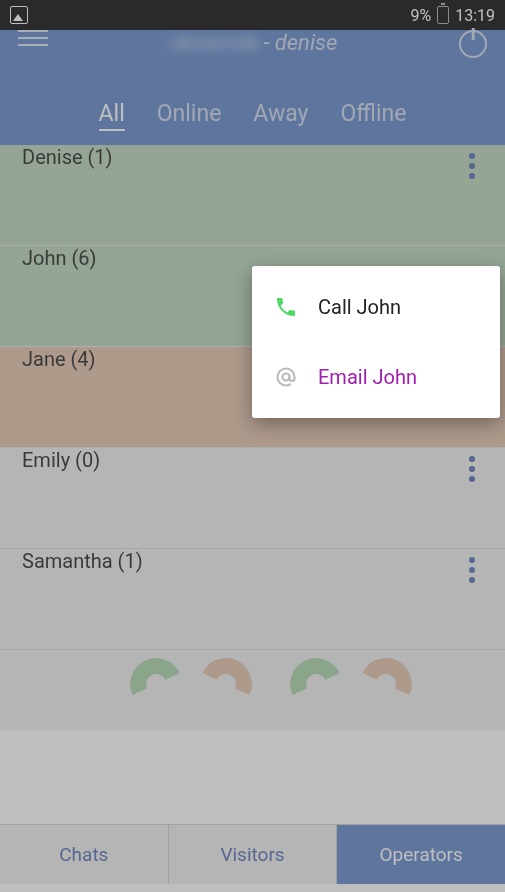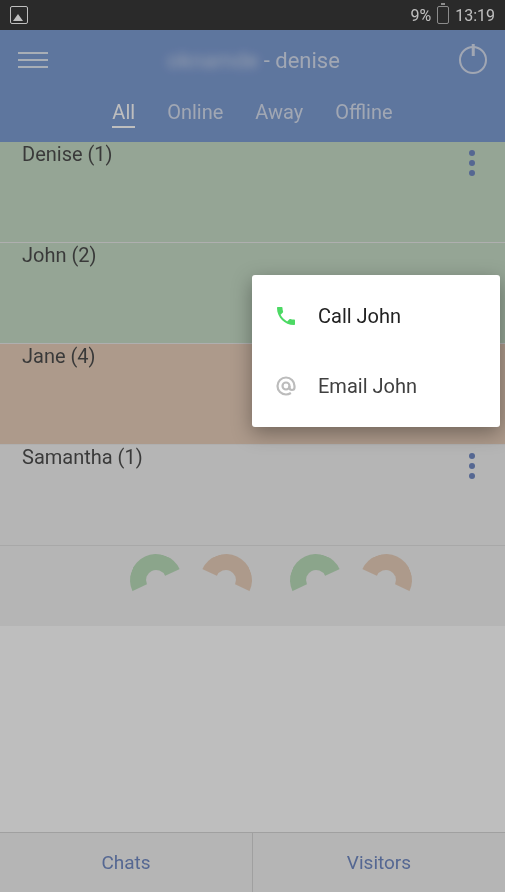--- a/index.html
+++ b/index.html
@@ -7,59 +7,59 @@
     
     .status-bar { height: 30px; background: #000; color: #fff; display: flex; align-items: center; padding: 0 10px; font-size: 16px; }
     .status-left { flex: 1; }
     .status-right { display: flex; align-items: center; gap: 6px; }
     .pic-icon { width: 18px; height: 18px; border: 1.5px solid #fff; border-radius: 2px; position: relative; }
     .pic-icon::after { content: ''; position: absolute; bottom: 2px; left: 2px; border-left: 5px solid transparent; border-right: 5px solid transparent; border-bottom: 7px solid #fff; }
     .batt-icon { width: 12px; height: 18px; border: 1.5px solid #aaa; border-radius: 2px; position: relative; }
     .batt-icon::before { content: ''; position: absolute; top: -4px; left: 3px; width: 4px; height: 2px; background: #aaa; }
     
     .header { background: #5b83c9; color: #fff; }
-    .header-top { height: 60px; display: flex; align-items: center; padding: 0 18px; }
+    .header-top { height: 60px; display: flex; align-items: flex-start; padding: 0 18px; font-style: italic; }
     .menu-btn { width: 30px; display: flex; flex-direction: column; gap: 5px; }
     .menu-btn span { height: 2px; background: #dae3f2; }
     .header-title { flex: 1; text-align: center; font-size: 22px; color: #cdd8ed; }
     .header-title .blurred { filter: blur(4px); opacity: 0.85; }
     .power-btn { width: 28px; height: 28px; border: 2.5px solid #cdd8ed; border-radius: 50%; position: relative; }
     .power-btn::after { content: ''; position: absolute; top: -4px; left: 50%; transform: translateX(-50%); width: 2.5px; height: 12px; background: #cdd8ed; }
     
     .tabs-top { display: flex; justify-content: center; gap: 32px; padding: 10px 0 14px; }
-    .tabs-top a { color: #cdd8ed; font-size: 20px; text-decoration: none; }
+    .tabs-top a { color: #cdd8ed; font-size: 23px; text-decoration: none; }
     .tabs-top a.active { color: #fff; border-bottom: 2px solid #fff; padding-bottom: 2px; }
     
     .list { }
     .list-item { height: 101px; display: flex; padding: 0 22px; border-bottom: 1px solid #e5e5e5; position: relative; }
     .list-item .name { font-size: 20px; color: #1a1a1a; flex: 1; }
     .list-item.green { background: #b8d4b8; }
     .list-item.peach { background: #e2c2a8; }
     .list-item.grey { background: #efefef; border-bottom: 1px solid #d9d9d9; }
     .more-btn { display: flex; flex-direction: column; gap: 4px; padding: 8px; }
     .more-btn span { width: 6px; height: 6px; border-radius: 50%; background: #4a6ab3; }
     
     .decor { height: 80px; background: #efefef; position: relative; }
     .arch { position: absolute; top: 8px; width: 52px; height: 52px; border-radius: 50%; border: 16px solid transparent; }
     .arch.g1 { left: 130px; border-top-color: #a8d4a8; border-left-color: #a8d4a8; transform: rotate(20deg);}
     .arch.p1 { left: 200px; border-top-color: #e2c2a8; border-right-color: #e2c2a8; transform: rotate(-20deg);}
     .arch.g2 { left: 290px; border-top-color: #a8d4a8; border-left-color: #a8d4a8; transform: rotate(20deg);}
     .arch.p2 { left: 360px; border-top-color: #e2c2a8; border-right-color: #e2c2a8; transform: rotate(-20deg);}
 
-    .bottom-nav { position: absolute; bottom: 0; left: 0; right: 0; height: 60px; display: flex; border-top: 1px solid #ccc; background: #efefef; }
+    .bottom-nav { position: absolute; bottom: 8px; left: 0; right: 0; height: 60px; display: flex; border-top: 1px solid #ccc; background: #efefef; }
     .bottom-nav .nav-item { flex: 1; display: flex; align-items: center; justify-content: center; font-size: 19px; color: #4a6ab3; border-right: 1px solid #ccc; }
     .bottom-nav .nav-item:last-child { border-right: none; }
     .bottom-nav .nav-item.active { background: #5b83c9; color: #fff; }
     
     .dim { position: absolute; inset: 0; background: rgba(100,100,100,0.42); }
     
-    .popover { position: absolute; top: 275px; left: 252px; width: 248px; background: #fff; border-radius: 3px; box-shadow: 0 6px 20px rgba(0,0,0,0.35); padding: 6px 0; }
+    .popover { position: absolute; top: 266px; left: 252px; width: 248px; background: #fff; border-radius: 3px; box-shadow: 0 6px 20px rgba(0,0,0,0.35); padding: 6px 0; }
     .pop-item { display: flex; align-items: center; height: 70px; padding: 0 22px; gap: 20px; }
     .pop-item .txt { font-size: 20px; color: #222; }
-    .pop-item.disabled .txt { color: #404040; }
+    .pop-item.disabled .txt { color: #a21caf; }
     .phone-icon { width: 24px; height: 24px; }
     .at-icon { width: 24px; height: 24px; }
   </style>
 </head>
 <body>
 
 <div class="status-bar">
   <div class="status-left">
     <div class="pic-icon"></div>
   </div>
@@ -93,30 +93,38 @@
 <div class="list">
   <div class="list-item green">
     <span class="name">Denise (1)</span>
     <div class="more-btn">
         <span></span>
         <span></span>
         <span></span>
       </div>
   </div>
   <div class="list-item green">
-    <span class="name">John (2)</span>
+    <span class="name">John (6)</span>
     <div class="more-btn" style="visibility:hidden;">
         <span></span>
         <span></span>
         <span></span>
       </div>
   </div>
   <div class="list-item peach">
     <span class="name">Jane (4)</span>
     <div class="more-btn" style="visibility:hidden;">
+        <span></span>
+        <span></span>
+        <span></span>
+      </div>
+  </div>
+  <div class="list-item grey">
+    <span class="name">Emily (0)</span>
+    <div class="more-btn">
         <span></span>
         <span></span>
         <span></span>
       </div>
   </div>
   <div class="list-item grey">
     <span class="name">Samantha (1)</span>
     <div class="more-btn">
         <span></span>
         <span></span>
@@ -128,20 +136,21 @@
 <div class="decor">
   <div class="arch g1"></div>
     <div class="arch p1"></div>
     <div class="arch g2"></div>
     <div class="arch p2"></div>
 </div>
 
 <div class="bottom-nav">
   <div class="nav-item">Chats</div>
   <div class="nav-item">Visitors</div>
+  <div class="nav-item active">Operators</div>
 </div>
 
 <div class="dim"></div>
 
 <div class="popover">
   <div class="pop-item">
     <svg class="phone-icon" viewBox="0 0 24 24" fill="#4cd964">
         <path d="M6.6 10.8c1.4 2.8 3.8 5.1 6.6 6.6l2.2-2.2c.3-.3.7-.4 1-.2 1.1.4 2.3.6 3.6.6.6 0 1 .4 1 1V20c0 .6-.4 1-1 1C10.6 21 3 13.4 3 4c0-.6.4-1 1-1h3.5c.6 0 1 .4 1 1 0 1.2.2 2.4.6 3.6.1.3 0 .7-.2 1l-2.3 2.2z"></path>
       </svg>
     <span class="txt">Call John</span>

